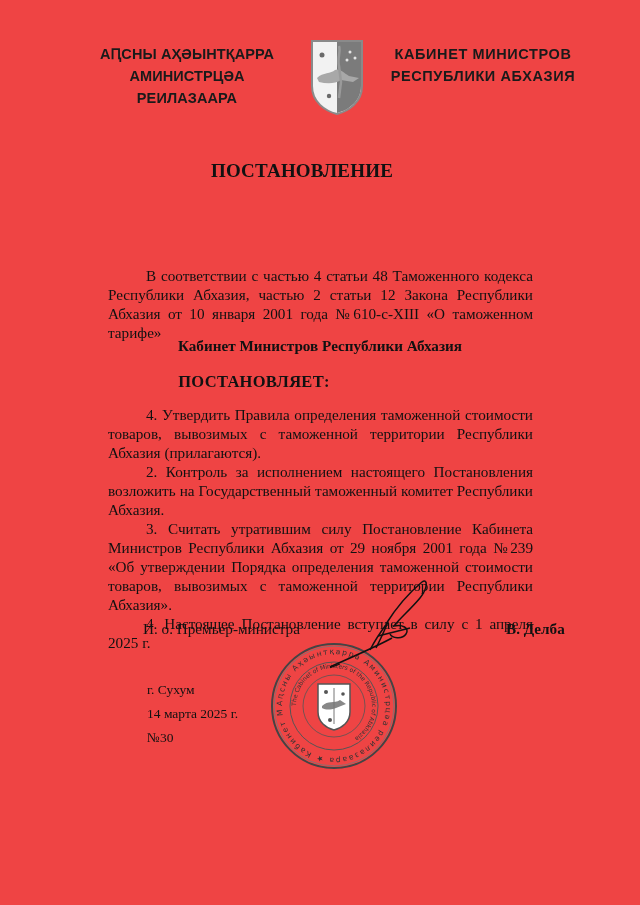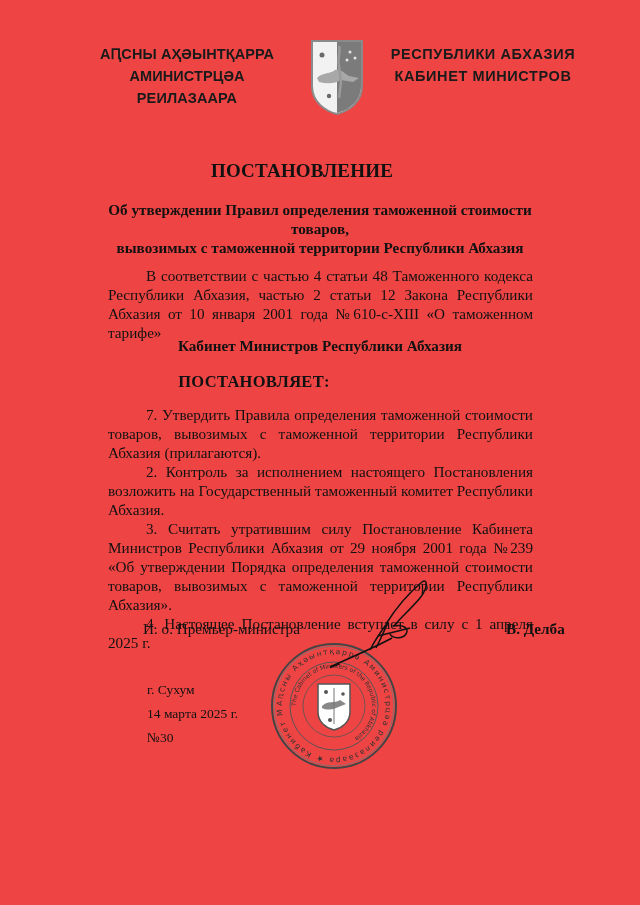--- a/index.html
+++ b/index.html
@@ -61,38 +61,34 @@
         <circle cx="20" cy="58" r="2.2"></circle>
       </g>
     <g fill="#e5e5e5">
         <circle cx="41" cy="14" r="1.5"></circle>
         <circle cx="46" cy="20" r="1.5"></circle>
         <circle cx="38" cy="22" r="1.5"></circle>
       </g>
   </svg>
 
   <div class="hdr-right">
+    <div>КАБИНЕТ МИНИСТРОВ</div>
     <div>РЕСПУБЛИКИ АБХАЗИЯ</div>
-    <div>КАБИНЕТ МИНИСТРОВ</div>
   </div>
 
   <div class="title serif">ПОСТАНОВЛЕНИЕ</div>
 
-  <div class="subject serif">
-    <div>Об утверждении Правил определения таможенной стоимости товаров,</div>
-    <div>вывозимых с таможенной территории Республики Абхазия</div>
-  </div>
 
   <div class="para preamble serif"><span class="ind"></span><span>В соответствии с частью 4 статьи 48 Таможенного кодекса Республики Абхазия, частью  2 статьи 12 Закона Республики Абхазия от 10 января 2001 года №610-с-XIII «О таможенном тарифе»</span></div>
 
   <div class="cabinet serif">Кабинет Министров Республики Абхазия</div>
   <div class="decrees serif">ПОСТАНОВЛЯЕТ:</div>
 
   <div class="para items serif">
-    <p>7. Утвердить Правила определения таможенной стоимости товаров, вывозимых с таможенной территории Республики Абхазия (прилагаются).</p>
+    <p>4. Утвердить Правила определения таможенной стоимости товаров, вывозимых с таможенной территории Республики Абхазия (прилагаются).</p>
     <p>2. Контроль за исполнением настоящего Постановления возложить на Государственный таможенный комитет Республики Абхазия.</p>
     <p>3. Считать утратившим силу Постановление Кабинета Министров Республики Абхазия от 29 ноября 2001 года №239 «Об утверждении Порядка определения таможенной стоимости товаров, вывозимых с таможенной территории Республики Абхазия».</p>
     <p>4. Настоящее Постановление вступает в силу с 1 апреля 2025 г.</p>
   </div>
 
   <svg class="stamp" viewBox="0 0 128 128">
     <defs>
       <path id="outerRing" d="M64,64 m-52,0 a52,52 0 1,1 104,0 a52,52 0 1,1 -104,0"></path>
       <path id="innerRing" d="M64,64 m-38,0 a38,38 0 1,1 76,0 a38,38 0 1,1 -76,0"></path>
     </defs>

